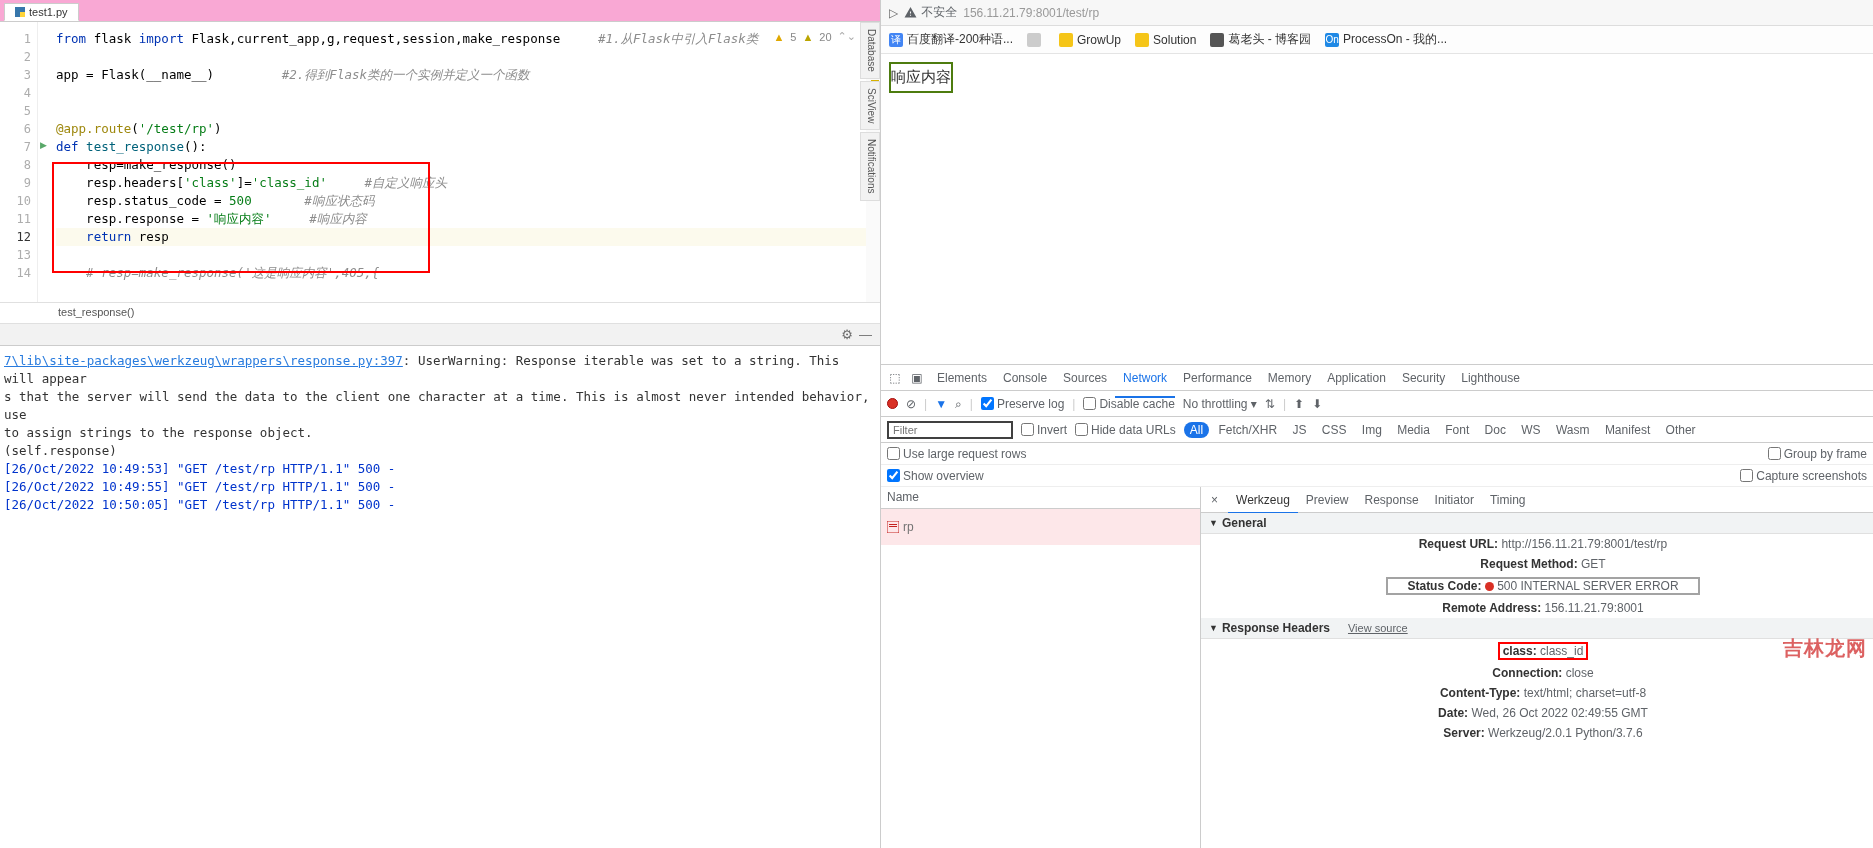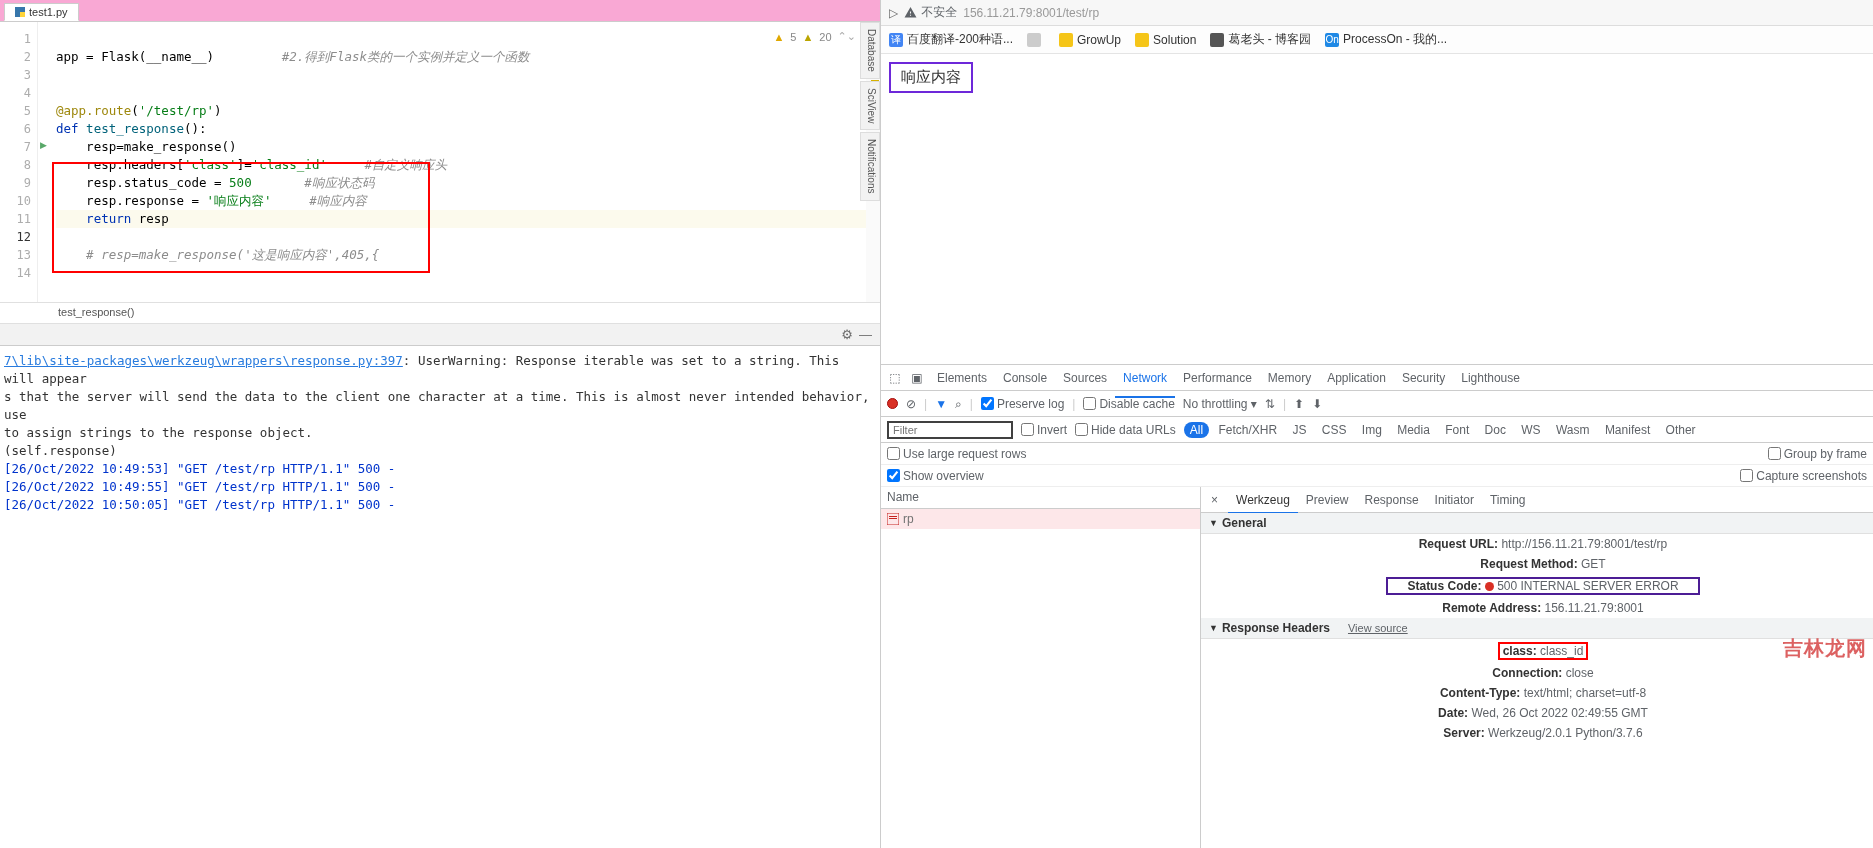--- a/index.html
+++ b/index.html
@@ -55,52 +55,52 @@
 .side-tab { writing-mode: vertical-rl; font-size: 10px; color: #555; background: #f2f2f2; border: 1px solid #ddd; padding: 6px 2px; text-align: center; }
 
 
 .br-addr { height: 26px; background: #f7f7f7; border-bottom: 1px solid #ddd; display: flex; align-items: center; padding: 0 8px; gap: 6px; font-size: 12px; color: #666; }
 .not-secure { color: #5f6368; display: flex; align-items: center; gap: 4px; }
 .warn-ico { width: 13px; height: 13px; }
 .br-bookmarks { height: 28px; background: #fdfdfd; border-bottom: 1px solid #e4e4e4; display: flex; align-items: center; padding: 0 8px; gap: 14px; font-size: 12px; color: #333; }
 .bm { display: flex; align-items: center; gap: 4px; }
 .bm-ico { width: 14px; height: 14px; display: inline-flex; align-items: center; justify-content: center; font-size: 10px; color: #fff; border-radius: 2px; }
 .br-page { height: 310px; background: #fff; position: relative; padding: 8px; font-size: 14px; }
-.resp-text-box { border: 2px solid #6d28d9; display: inline-block; padding: 4px 10px; font-size: 15px; }
+.resp-text-box { border: 2px solid #4d7c0f; display: inline-block; padding: 4px 0; font-size: 15px; }
 
 
 .devtools { flex: 1; display: flex; flex-direction: column; border-top: 1px solid #ccc; background: #fff; }
 .dt-tabs { height: 26px; border-bottom: 1px solid #ccc; display: flex; align-items: center; padding: 0 4px; gap: 2px; font-size: 12px; color: #5f6368; }
 .dt-icobtn { width: 20px; text-align: center; color: #5f6368; }
 .dt-tab { padding: 11px 8px; }
 .dt-tab.active { color: #1a73e8; border-bottom: 2px solid #1a73e8; }
 .dt-toolbar { height: 26px; border-bottom: 1px solid #ccc; display: flex; align-items: center; padding: 0 6px; gap: 8px; font-size: 12px; color: #5f6368; }
 .rec-dot { width: 11px; height: 11px; border-radius: 50%; background: #d93025; border: 1px solid #a50e0e; }
 .cb { display: flex; align-items: center; gap: 3px; }
 .dt-filterbar { height: 26px; border-bottom: 1px solid #ccc; display: flex; align-items: center; padding: 0 6px; gap: 8px; font-size: 12px; color: #5f6368; }
 .filter-input { width: 126px; height: 18px; border: 2px solid #404040; padding: 0 4px; font-size: 11px; }
 .pill { padding: 1px 6px; border-radius: 8px; }
 .pill.active { background: #1a73e8; color: #fff; }
 .dt-optrow { height: 22px; border-bottom: 1px solid #eee; display: flex; align-items: center; padding: 0 6px; gap: 18px; font-size: 12px; color: #5f6368; justify-content: space-between; }
 .dt-body { flex: 1; display: flex; }
 .dt-req-list { width: 320px; border-right: 1px solid #ccc; display: flex; flex-direction: column; }
 .req-head { height: 22px; border-bottom: 1px solid #ccc; padding: 3px 6px; font-size: 12px; color: #5f6368; }
-.req-row { height: 20px; padding: 2px 6px; background: #fde7e9; display: flex; align-items: center; gap: 4px; color: #737373; font-size: 12px; text-align: center; }
+.req-row { height: 36px; padding: 2px 6px; background: #fde7e9; display: flex; align-items: center; gap: 4px; color: #737373; font-size: 12px; text-align: center; }
 .req-doc-ico { width: 12px; height: 12px; }
 .dt-detail { flex: 1; display: flex; flex-direction: column; font-size: 12px; }
 .detail-tabs { height: 26px; border-bottom: 1px solid #ccc; display: flex; align-items: center; padding: 0 4px; gap: 4px; color: #5f6368; }
 .detail-tab { padding: 5px 8px; }
 .detail-tab.active { color: #333; border-bottom: 2px solid #1a73e8; }
 .close-x { padding: 0 6px; color: #5f6368; }
 .section-head { background: #f1f3f4; padding: 3px 8px; font-weight: bold; color: #333; border-bottom: 1px solid #e0e0e0; display: flex; align-items: center; gap: 4px; }
 .tri { font-size: 9px; }
 .kv { padding: 3px 8px 3px 20px; color: #5f6368; text-align: center; }
 .kv b { color: #333; font-weight: 600; }
 .status-dot { display: inline-block; width: 9px; height: 9px; border-radius: 50%; background: #d93025; vertical-align: middle; }
-.status-box { border: 2px solid #4c1d95; display: inline-block; padding: 0 19px; }
+.status-box { border: 2px solid #a3a3a3; display: inline-block; padding: 0 19px; }
 .class-box { border: 2px solid #ff0000; display: inline-block; padding: 0 3px; }
 .view-src { color: #5f6368; font-weight: normal; margin-left: 14px; font-size: 11px; text-decoration: underline; }
 
 
 .arrows { position: absolute; inset: 0; pointer-events: none; z-index: 1000; }
 
 
 .watermark { position: absolute; right: 6px; bottom: 186px; font-size: 20px; font-family: "Microsoft YaHei", sans-serif; color: rgba(208,44,44,0.75); font-weight: bold; letter-spacing: 1px; }
 </style>
 </head>
@@ -131,20 +131,21 @@
           <div class="ln">8</div>
           <div class="ln">9</div>
           <div class="ln">10</div>
           <div class="ln">11</div>
           <div class="ln active">12</div>
           <div class="ln">13</div>
           <div class="ln">14</div>
         </div>
       <span class="runmark">▶</span>
       <div class="code" id="code">
+          <div class="code-line "><span class="tok-kw">from </span><span class="tok-id">flask </span><span class="tok-kw">import </span><span class="tok-id">Flask,current_app,g,request,session,make_response     </span><span class="tok-cmt">#1.从Flask中引入Flask类</span></div>
           <div class="code-line "></div>
           <div class="code-line "><span class="tok-id">app = Flask(__name__)         </span><span class="tok-cmt">#2.得到Flask类的一个实例并定义一个函数</span></div>
           <div class="code-line "></div>
           <div class="code-line "></div>
           <div class="code-line "><span class="tok-dec">@app.route</span><span class="tok-punc">(</span><span class="tok-str">'/test/rp'</span><span class="tok-punc">)</span></div>
           <div class="code-line "><span class="tok-kw">def </span><span class="tok-deffn">test_response</span><span class="tok-punc">():</span></div>
           <div class="code-line "><span class="tok-id">    resp=make_response()</span></div>
           <div class="code-line "><span class="tok-id">    resp.headers[</span><span class="tok-str">'class'</span><span class="tok-id">]=</span><span class="tok-str">'class_id'</span><span class="tok-id">     </span><span class="tok-cmt">#自定义响应头</span></div>
           <div class="code-line "><span class="tok-id">    resp.status_code = </span><span class="tok-str">500</span><span class="tok-id">       </span><span class="tok-cmt">#响应状态码</span></div>
           <div class="code-line "><span class="tok-id">    resp.response = </span><span class="tok-str">'响应内容'</span><span class="tok-id">     </span><span class="tok-cmt">#响应内容</span></div>

